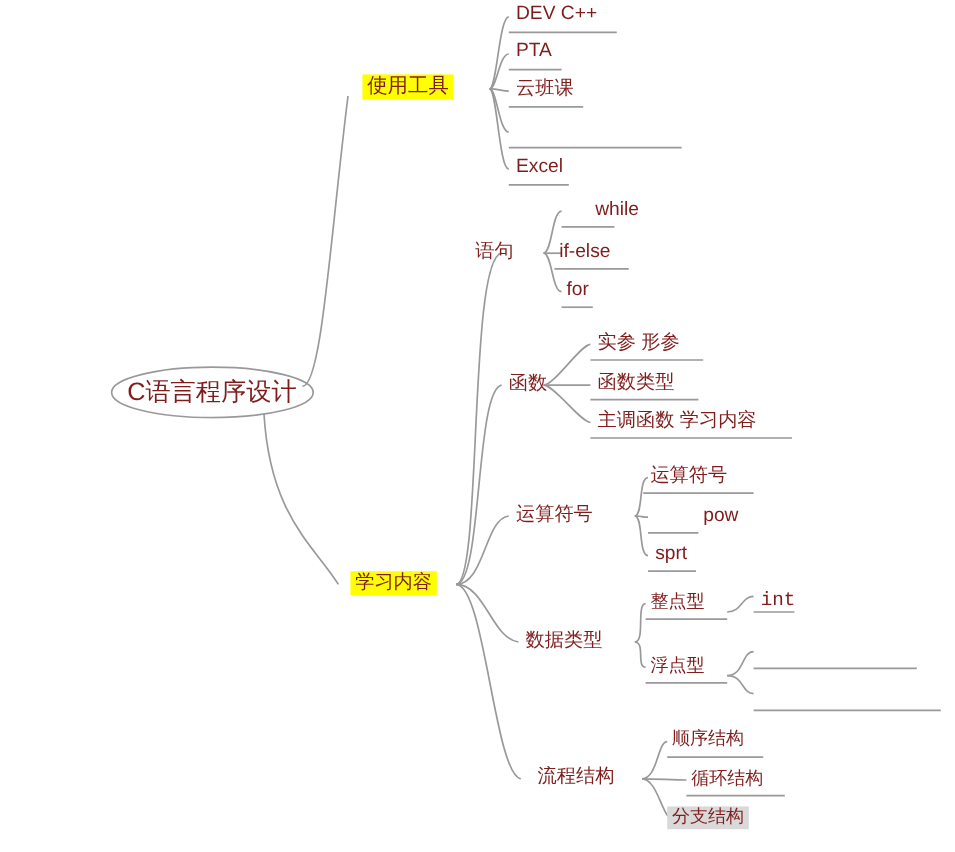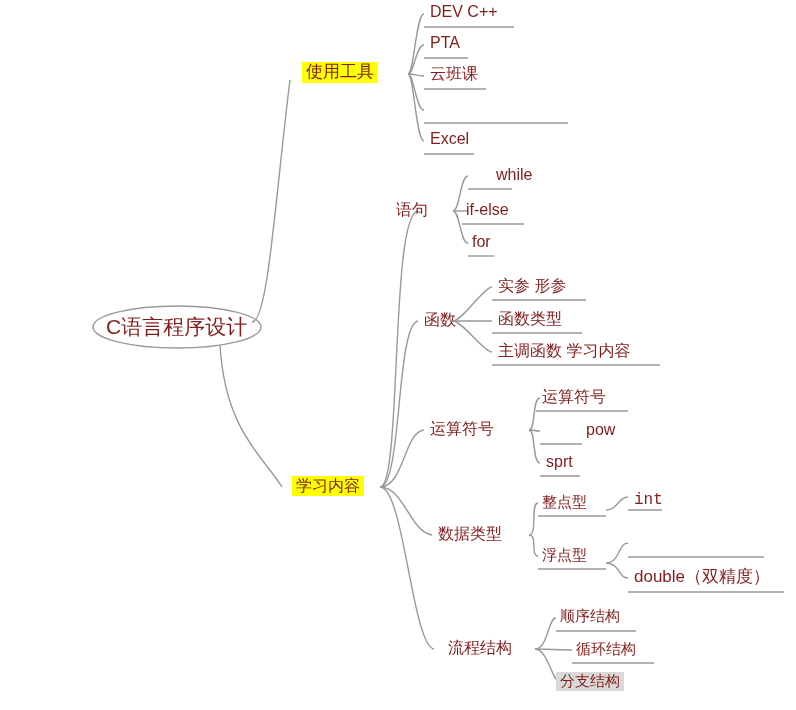--- a/index.html
+++ b/index.html
@@ -191,23 +191,20 @@
   </div>
   <div class="node node-lbl big15" style="left:538px; top:493px;">
     <span>整点型</span>
   </div>
   <div class="node node-lbl big16" style="left:630px; top:491px;font-family:Liberation Mono, monospace;">
     <span>int</span>
   </div>
   <div class="node node-lbl big15" style="left:538px; top:546px;">
     <span>浮点型</span>
   </div>
-  <div class="node node-lbl big17" style="left:630px; top:567px;">
-    <span>double（双精度）</span>
-  </div>
 
   <div class="node node-lbl big16" style="left:444px; top:638px;">
     <span>流程结构</span>
   </div>
   <div class="node node-lbl big15" style="left:556px; top:607px;">
     <span>顺序结构</span>
   </div>
   <div class="node node-lbl big15" style="left:572px; top:640px;">
     <span>循环结构</span>
   </div>

